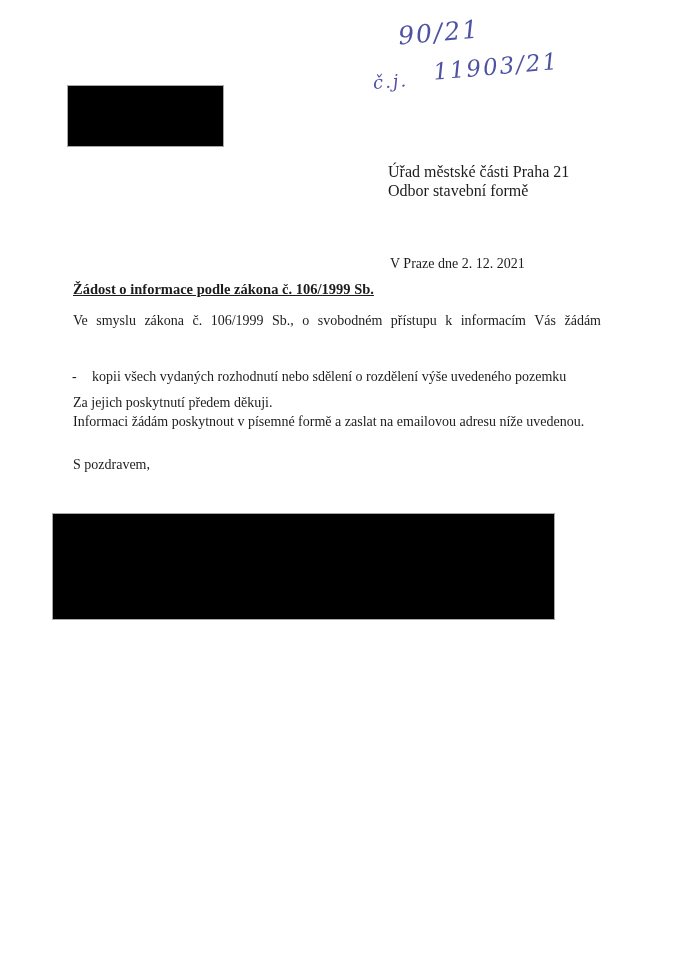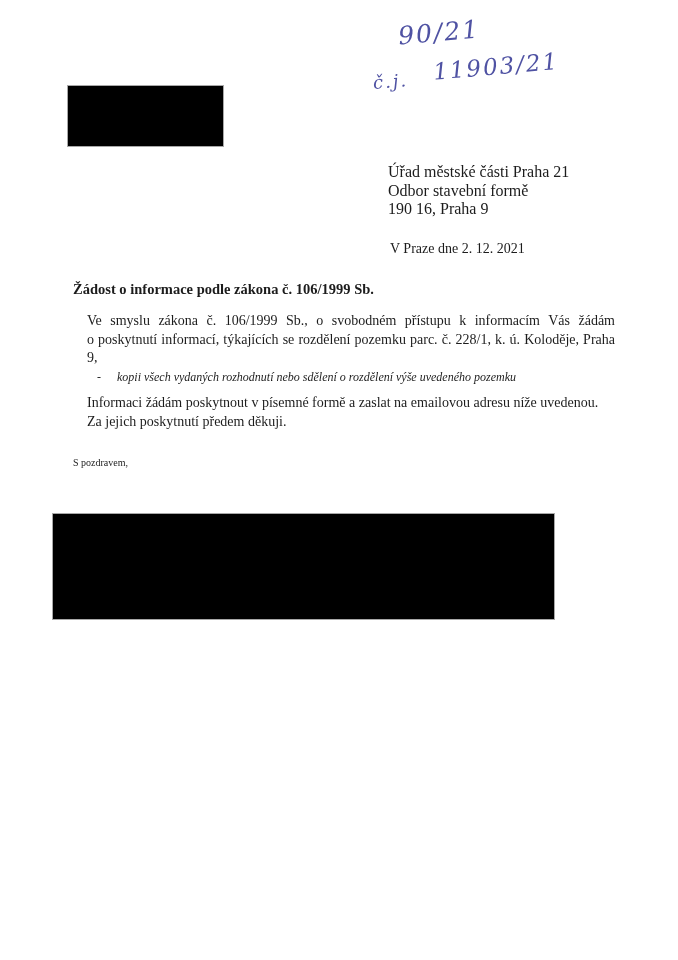--- a/index.html
+++ b/index.html
@@ -71,101 +71,99 @@
     position: absolute;
     left: 388px;
     top: 163px;
     font-size: 16px;
     line-height: 18.5px;
   }
 
   .dateline {
     position: absolute;
     left: 390px;
-    top: 241px;
+    top: 256px;
     font-size: 14px;
   }
 
   .subject {
     position: absolute;
     left: 73px;
     top: 281px;
     font-size: 14.5px;
     font-weight: bold;
+    text-decoration: underline;
   }
 
   .body-block {
     position: absolute;
-    left: 87px;
+    left: 73px;
     width: 528px;
     font-size: 14px;
     line-height: 18.6px;
   }
   .para1 { top: 312px; }
   .para2 { top: 394px; }
   .line.justify {
     text-align: justify;
     text-align-last: justify;
   }
   .list-line {
     position: absolute;
-    left: 85px;
+    left: 60px;
     top: 368px;
     width: 528px;
-    font-size: 12px;
+    font-size: 14px;
     line-height: 18.6px;
-    font-style: italic;
   }
   .list-line .marker {
     display: inline-block;
     width: 32px;
     padding-left: 12px;
     box-sizing: border-box;
   }
   .closing {
     position: absolute;
     left: 73px;
     top: 457px;
-    font-size: 10px;
+    font-size: 14px;
   }
 </style>
 </head>
 <body>
 
 <div class="page" style="--paper: #ffffff; --text: #1c1c1c; --ink: #4f52a3; --redaction: #000000;">
 
   <div class="handwriting hw-top">90/21</div>
 
   <div class="handwriting hw-ref">
     <span class="hw-label">č.j.</span><span>11903/21</span>
   </div>
 
   <div class="redaction redaction-top"></div>
 
   <div class="recipient">
     <div>Úřad městské části Praha 21</div>
     <div>Odbor stavební formě</div>
-    <div>190 16, Praha 9</div>
   </div>
 
   <div class="dateline">V Praze dne 2. 12. 2021</div>
 
   <div class="subject">Žádost o informace podle zákona č. 106/1999 Sb.</div>
 
   <div class="body-block para1">
     <div class="line justify">Ve smyslu zákona č. 106/1999 Sb., o svobodném přístupu k informacím Vás žádám</div>
-    <div class="line justify">o poskytnutí informací, týkajících se rozdělení pozemku parc. č. 228/1, k. ú. Koloděje, Praha 9,</div>
   </div>
 
   <div class="list-line">
     <span class="marker">-</span><span>kopii všech vydaných rozhodnutí nebo sdělení o rozdělení výše uvedeného pozemku</span>
   </div>
 
   <div class="body-block para2">
+    <div class="line">Za jejich poskytnutí předem děkuji.</div>
     <div class="line">Informaci žádám poskytnout v písemné formě a zaslat na emailovou adresu níže uvedenou.</div>
-    <div class="line">Za jejich poskytnutí předem děkuji.</div>
   </div>
 
   <div class="closing">S pozdravem,</div>
 
   <div class="redaction redaction-bottom"></div>
 
 </div>
 
 </body></html>

